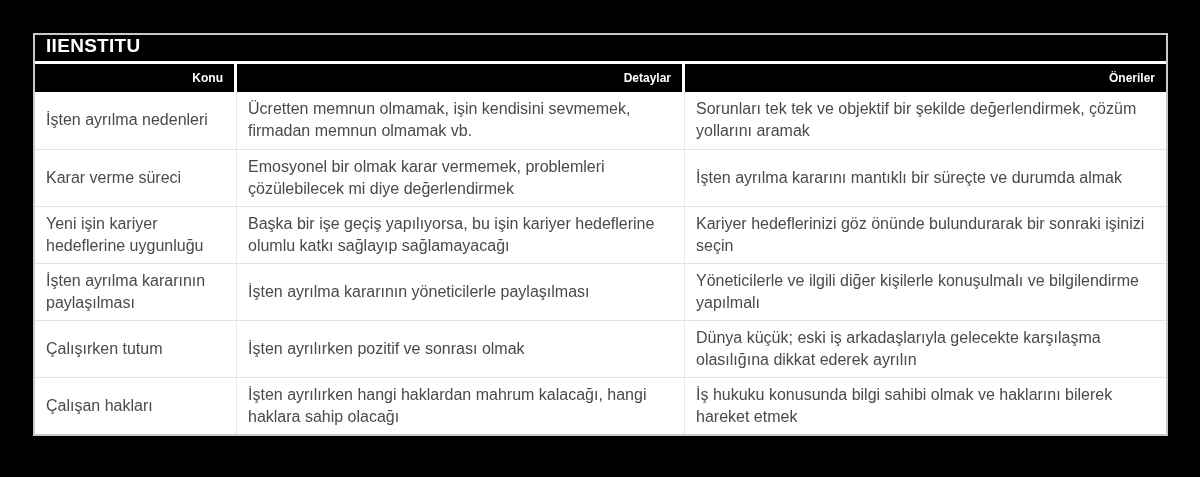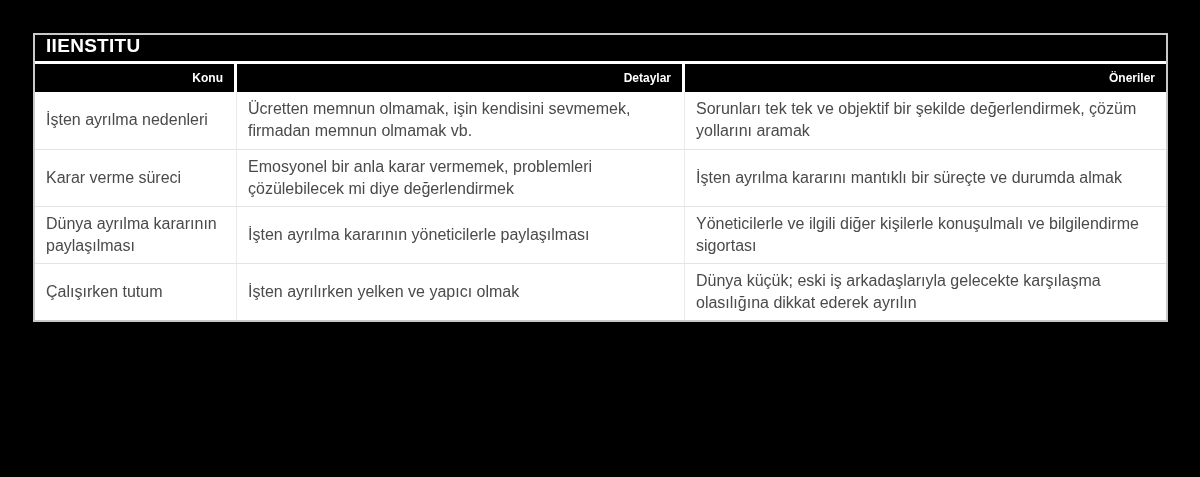--- a/index.html
+++ b/index.html
@@ -91,36 +91,46 @@
     </thead>
     <tbody id="table-body">
   <tr>
     <td>İşten ayrılma nedenleri</td>
     <td>Ücretten memnun olmamak, işin kendisini sevmemek, firmadan memnun olmamak vb.</td>
     <td>Sorunları tek tek ve objektif bir şekilde değerlendirmek, çözüm yollarını aramak</td>
   </tr>
 
   <tr>
     <td>Karar verme süreci</td>
-    <td>Emosyonel bir anla karar vermemek, problemleri çözülebilecek mi diye değerlendirmek</td>
+    <td>Emosyonel bir olmak karar vermemek, problemleri çözülebilecek mi diye değerlendirmek</td>
     <td>İşten ayrılma kararını mantıklı bir süreçte ve durumda almak</td>
   </tr>
 
 
+  <tr>
+    <td>Yeni işin kariyer hedeflerine uygunluğu</td>
+    <td>Başka bir işe geçiş yapılıyorsa, bu işin kariyer hedeflerine olumlu katkı sağlayıp sağlamayacağı</td>
+    <td>Kariyer hedeflerinizi göz önünde bulundurarak bir sonraki işinizi seçin</td>
+  </tr>
 
 
   <tr>
-    <td>Dünya ayrılma kararının paylaşılması</td>
+    <td>İşten ayrılma kararının paylaşılması</td>
     <td>İşten ayrılma kararının yöneticilerle paylaşılması</td>
-    <td>Yöneticilerle ve ilgili diğer kişilerle konuşulmalı ve bilgilendirme sigortası</td>
+    <td>Yöneticilerle ve ilgili diğer kişilerle konuşulmalı ve bilgilendirme yapılmalı</td>
   </tr>
 
   <tr>
     <td>Çalışırken tutum</td>
-    <td>İşten ayrılırken yelken ve yapıcı olmak</td>
+    <td>İşten ayrılırken pozitif ve sonrası olmak</td>
     <td>Dünya küçük; eski iş arkadaşlarıyla gelecekte karşılaşma olasılığına dikkat ederek ayrılın</td>
   </tr>
 
 
+  <tr>
+    <td>Çalışan hakları</td>
+    <td>İşten ayrılırken hangi haklardan mahrum kalacağı, hangi haklara sahip olacağı</td>
+    <td>İş hukuku konusunda bilgi sahibi olmak ve haklarını bilerek hareket etmek</td>
+  </tr>
 
 </tbody>
   </table>
 </div>
 
 </body></html>

